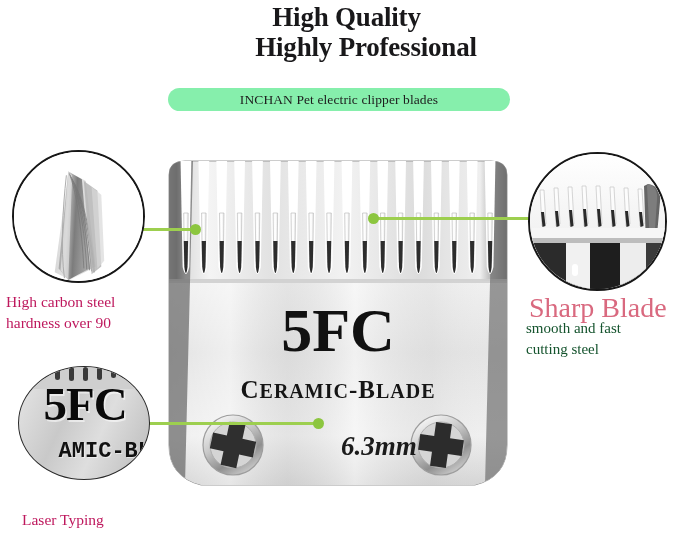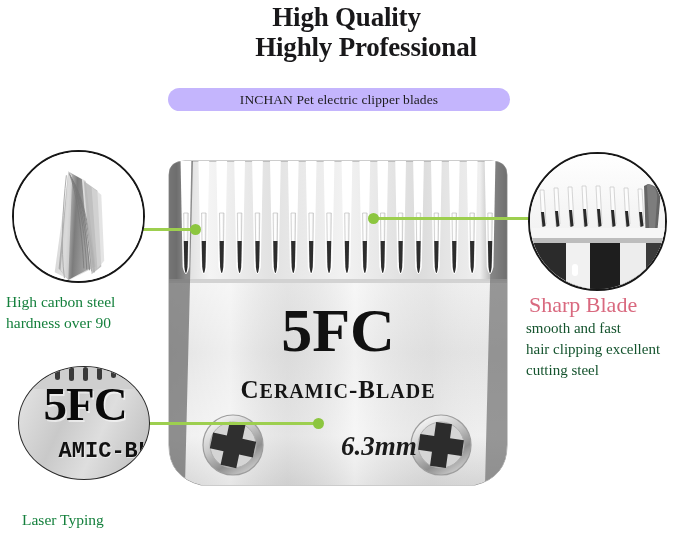--- a/index.html
+++ b/index.html
@@ -26,21 +26,21 @@
     letter-spacing: -0.2px;
     margin-left: 14px;
   }
   #hl1 { top: 2px;  font-size: 27px; line-height: 30px; }
   #hl2 { top: 32px; font-size: 27px; line-height: 30px; padding-left: 39px; }
 
   .badge {
     position: absolute;
     left: 168px; top: 88px;
     width: 342px; height: 23px;
-    background: #c4b5fd;
+    background: #86efac;
     border-radius: 12px;
     display: flex; align-items: center; justify-content: center;
     color: #1d1c1d;
     font-size: 13.5px;
     letter-spacing: 0.1px;
     white-space: nowrap;
   }
 
   
   .lead { position: absolute; height: 3px; background: #9dcf4f; }
@@ -81,27 +81,27 @@
   }
   .lz-teeth { position: absolute; left: 0; top: 0; width: 132px; height: 22px; }
 
   
   #c-sharp { left: 528px; top: 152px; width: 139px; height: 139px; }
 
   
   .callout-title {
     position: absolute;
     color: #d9697f;
-    font-size: 22px;
+    font-size: 28px;
     font-weight: normal;
     white-space: nowrap;
   }
   .callout-pink {
     position: absolute;
-    color: #15803d;
+    color: #be185d;
     font-size: 15.5px;
     line-height: 21px;
   }
   .callout-body {
     position: absolute;
     color: #14532d;
     font-size: 15px;
     line-height: 21px;
   }
 
@@ -367,17 +367,16 @@
       <rect x="60" y="89" width="30" height="50" fill="#1e1e1e"></rect>
       <rect x="90" y="89" width="26" height="50" fill="#ededed"></rect>
       <rect x="116" y="89" width="22" height="50" fill="#3a3a3a"></rect>
       <rect x="42" y="110" width="6" height="12" rx="3" fill="#ffffff"></rect>
     </svg>
   </div>
 
   <div class="callout-title" id="t-sharp">Sharp Blade</div>
   <div class="callout-body" id="b-sharp">
     <div>smooth and fast</div>
-    <div>hair clipping excellent</div>
     <div>cutting steel</div>
   </div>
 
 </div>
 
 </body></html>

